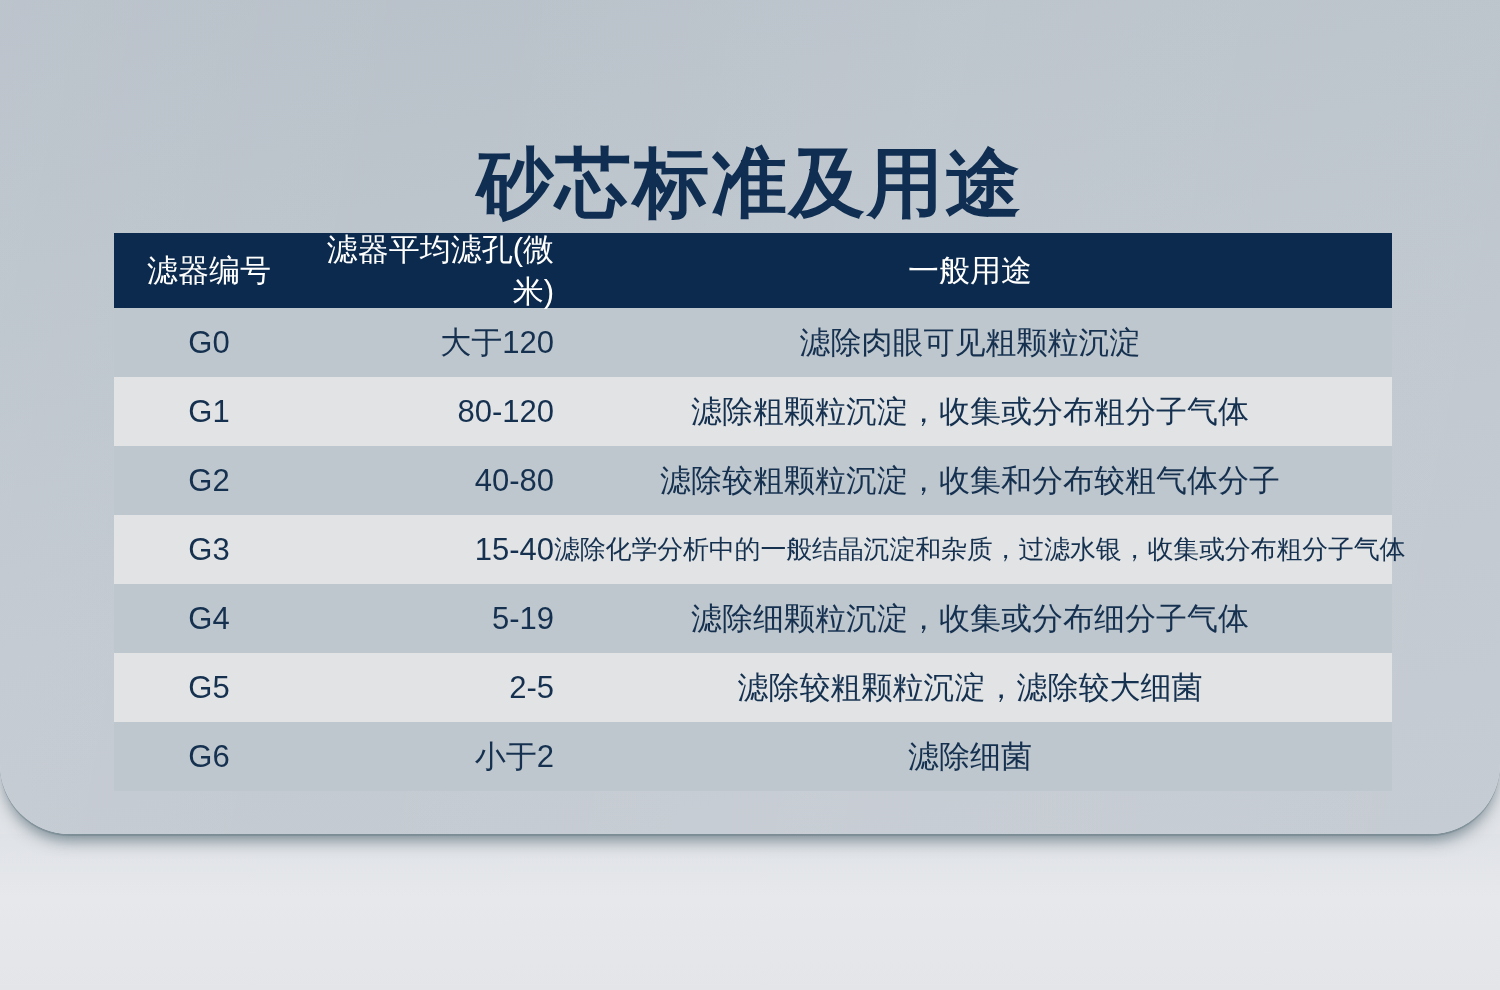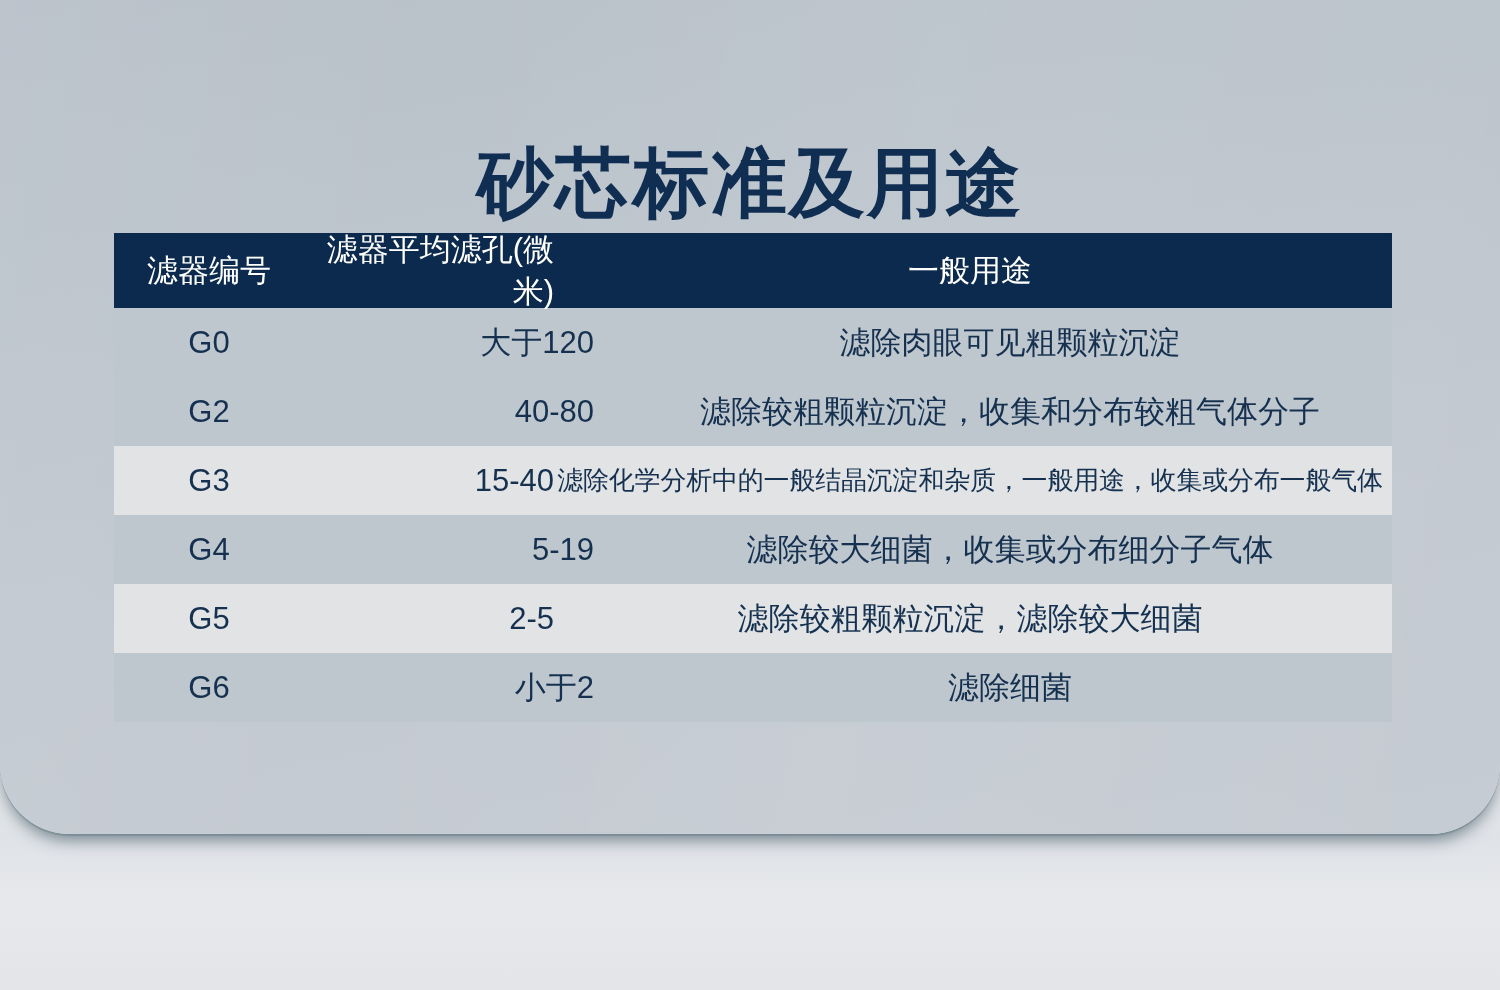--- a/index.html
+++ b/index.html
@@ -90,21 +90,20 @@
   }
   .trow {
     height: 69px;
     color: #15314f;
   }
   .trow.alt {
     background: #e1e3e5;
   }
   .trow.base {
     background: #bec6ce;
-    gap: 40px;
   }
 
   .c-no {
     width: 190px;
     flex: 0 0 190px;
     text-align: center;
     font-size: 31px;
   }
   .c-pore {
     width: 250px;
@@ -153,37 +152,42 @@
       <div class="c-pore">滤器平均滤孔(微米)</div>
       <div class="c-use">一般用途</div>
     </div>
 
     <div class="row trow base">
       <div class="c-no">G0</div>
       <div class="c-pore">大于120</div>
       <div class="c-use">滤除肉眼可见粗颗粒沉淀</div>
     </div>
 
+    <div class="row trow alt">
+      <div class="c-no">G1</div>
+      <div class="c-pore">80-120</div>
+      <div class="c-use">滤除粗颗粒沉淀，收集或分布粗分子气体</div>
+    </div>
 
     <div class="row trow base">
       <div class="c-no">G2</div>
       <div class="c-pore">40-80</div>
       <div class="c-use">滤除较粗颗粒沉淀，收集和分布较粗气体分子</div>
     </div>
 
     <div class="row trow alt">
       <div class="c-no">G3</div>
       <div class="c-pore">15-40</div>
-      <div class="c-use dense">滤除化学分析中的一般结晶沉淀和杂质，一般用途，收集或分布一般气体</div>
+      <div class="c-use dense">滤除化学分析中的一般结晶沉淀和杂质，过滤水银，收集或分布粗分子气体</div>
     </div>
 
     <div class="row trow base">
       <div class="c-no">G4</div>
       <div class="c-pore">5-19</div>
-      <div class="c-use">滤除较大细菌，收集或分布细分子气体</div>
+      <div class="c-use">滤除细颗粒沉淀，收集或分布细分子气体</div>
     </div>
 
     <div class="row trow alt">
       <div class="c-no">G5</div>
       <div class="c-pore">2-5</div>
       <div class="c-use">滤除较粗颗粒沉淀，滤除较大细菌</div>
     </div>
 
     <div class="row trow base">
       <div class="c-no">G6</div>

